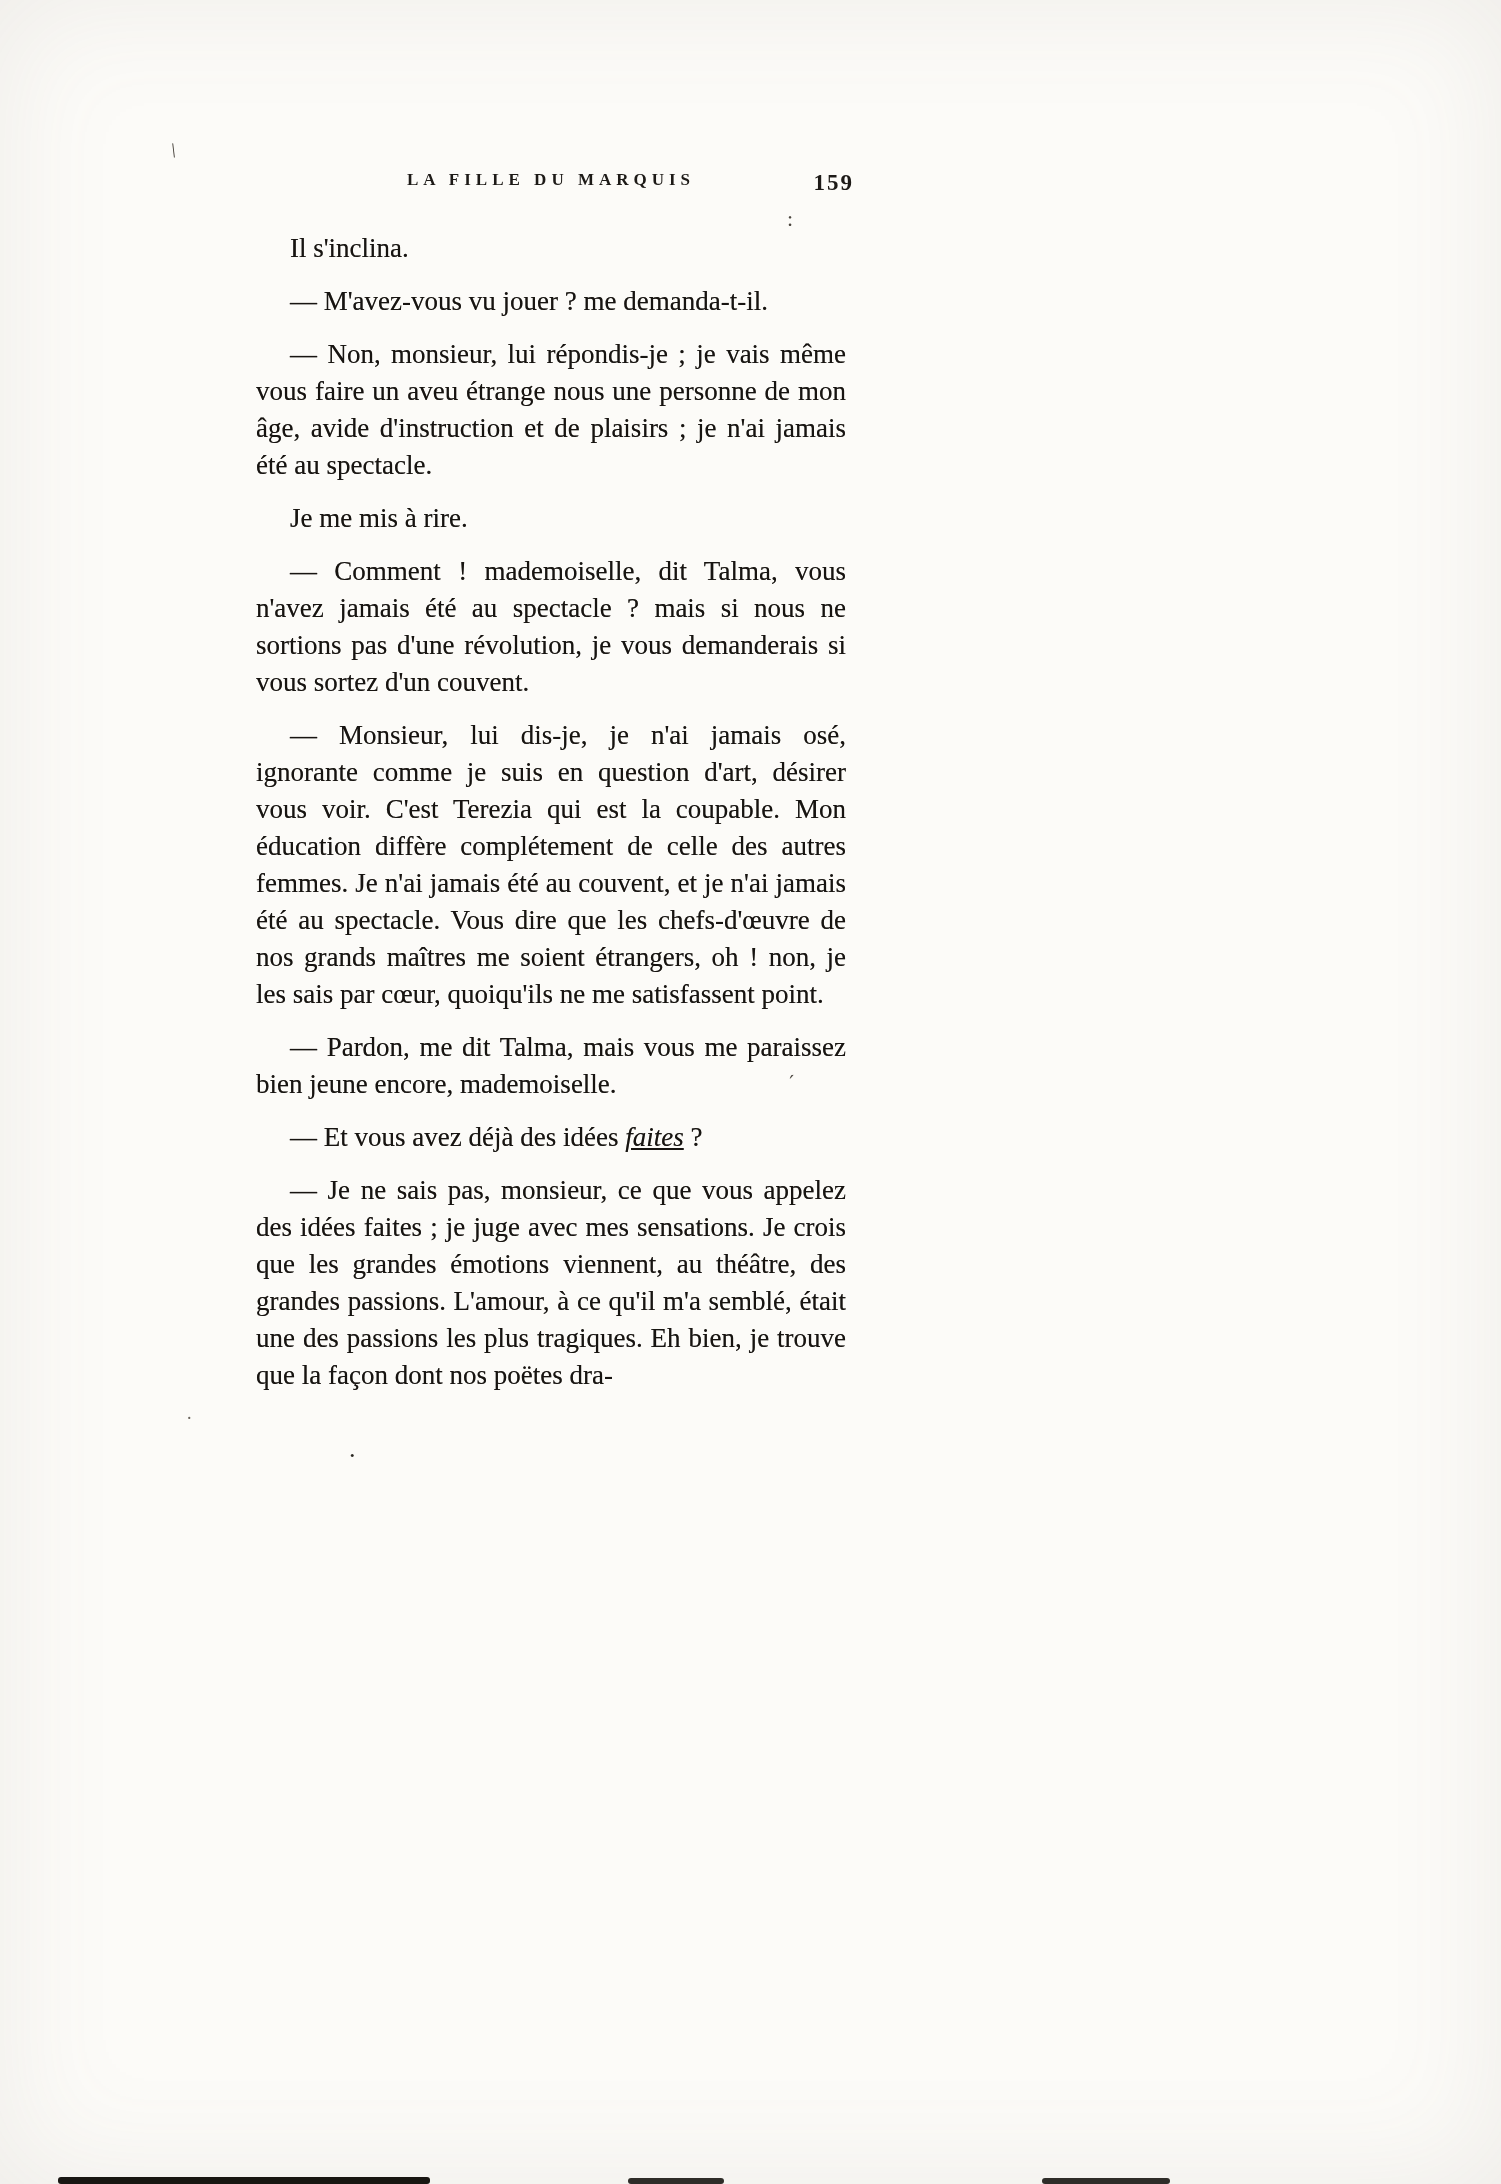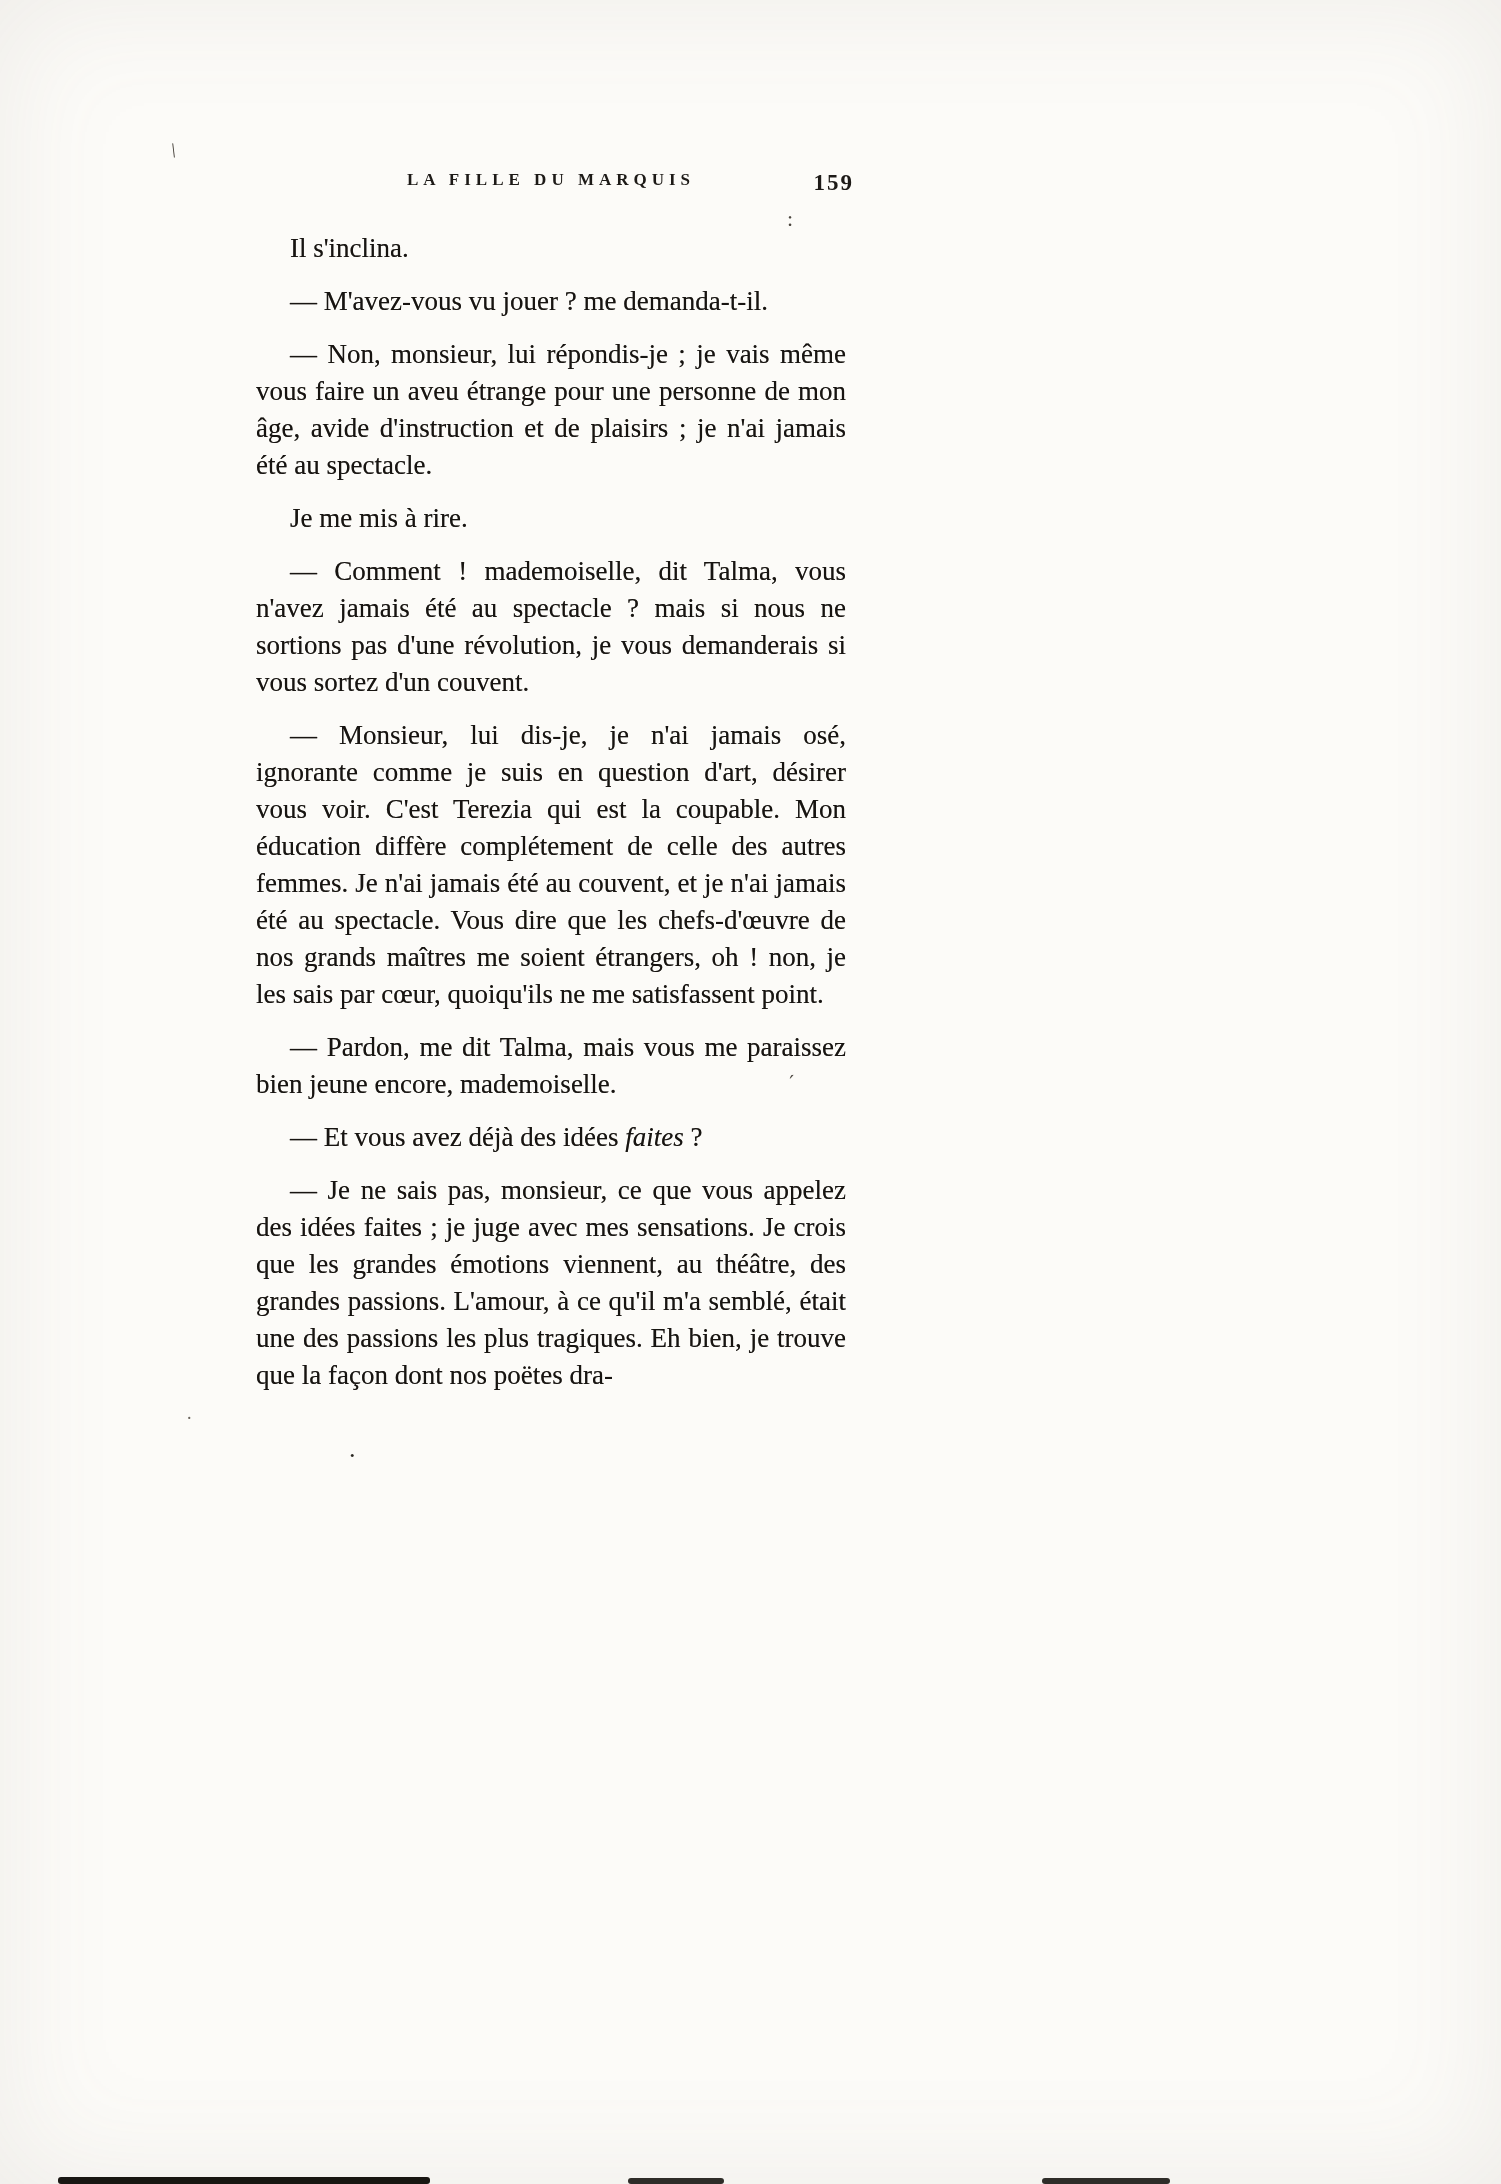--- a/index.html
+++ b/index.html
@@ -61,20 +61,21 @@
     text-align: justify;
     color: #171411;
     text-shadow: 0 0 0.5px rgba(30,25,20,0.55);
   }
   .text-block p {
     margin: 16px;
     text-indent: 34px;
   }
   .text-block em {
     font-style: italic;
+    text-decoration: underline;
   }
   .artifact {
     position: absolute;
     color: #4a453e;
     font-size: 20px;
     line-height: 1;
     user-select: none;
   }
   .artifact-0 { left: 171px; top: 140px; transform: rotate(12deg); }
   .artifact-1 { left: 787px; top: 208px; font-size: 22px; }
@@ -96,21 +97,21 @@
 <div class="scan-page">
 
   <header class="page-header">
     <span class="running-title">LA FILLE DU MARQUIS</span>
     <span class="page-number">159</span>
   </header>
 
   <main class="text-block">
     <p>Il s'inclina.</p>
     <p>— M'avez-vous vu jouer ? me demanda-t-il.</p>
-    <p>— Non, monsieur, lui répondis-je ; je vais même vous faire un aveu étrange pour une personne de mon âge, avide d'instruction et de plaisirs ; je n'ai jamais été au spectacle.</p>
+    <p>— Non, monsieur, lui répondis-je ; je vais même vous faire un aveu étrange nous une personne de mon âge, avide d'instruction et de plaisirs ; je n'ai jamais été au spectacle.</p>
     <p>Je me mis à rire.</p>
     <p>— Comment ! mademoiselle, dit Talma, vous n'avez jamais été au spectacle ? mais si nous ne sortions pas d'une révolution, je vous demanderais si vous sortez d'un couvent.</p>
     <p>— Monsieur, lui dis-je, je n'ai jamais osé, ignorante comme je suis en question d'art, désirer vous voir. C'est Terezia qui est la coupable. Mon éducation diffère complétement de celle des autres femmes. Je n'ai jamais été au couvent, et je n'ai jamais été au spectacle. Vous dire que les chefs-d'œuvre de nos grands maîtres me soient étrangers, oh ! non, je les sais par cœur, quoiqu'ils ne me satisfassent point.</p>
     <p>— Pardon, me dit Talma, mais vous me paraissez bien jeune encore, mademoiselle.</p>
     <p>
       <span>— Et vous avez déjà des idées </span><em>faites</em><span> ?</span>
     </p>
     <p>— Je ne sais pas, monsieur, ce que vous appelez des idées faites ; je juge avec mes sensations. Je crois que les grandes émotions viennent, au théâtre, des grandes passions. L'amour, à ce qu'il m'a semblé, était une des passions les plus tragiques. Eh bien, je trouve que la façon dont nos poëtes dra-</p>
   </main>
 

